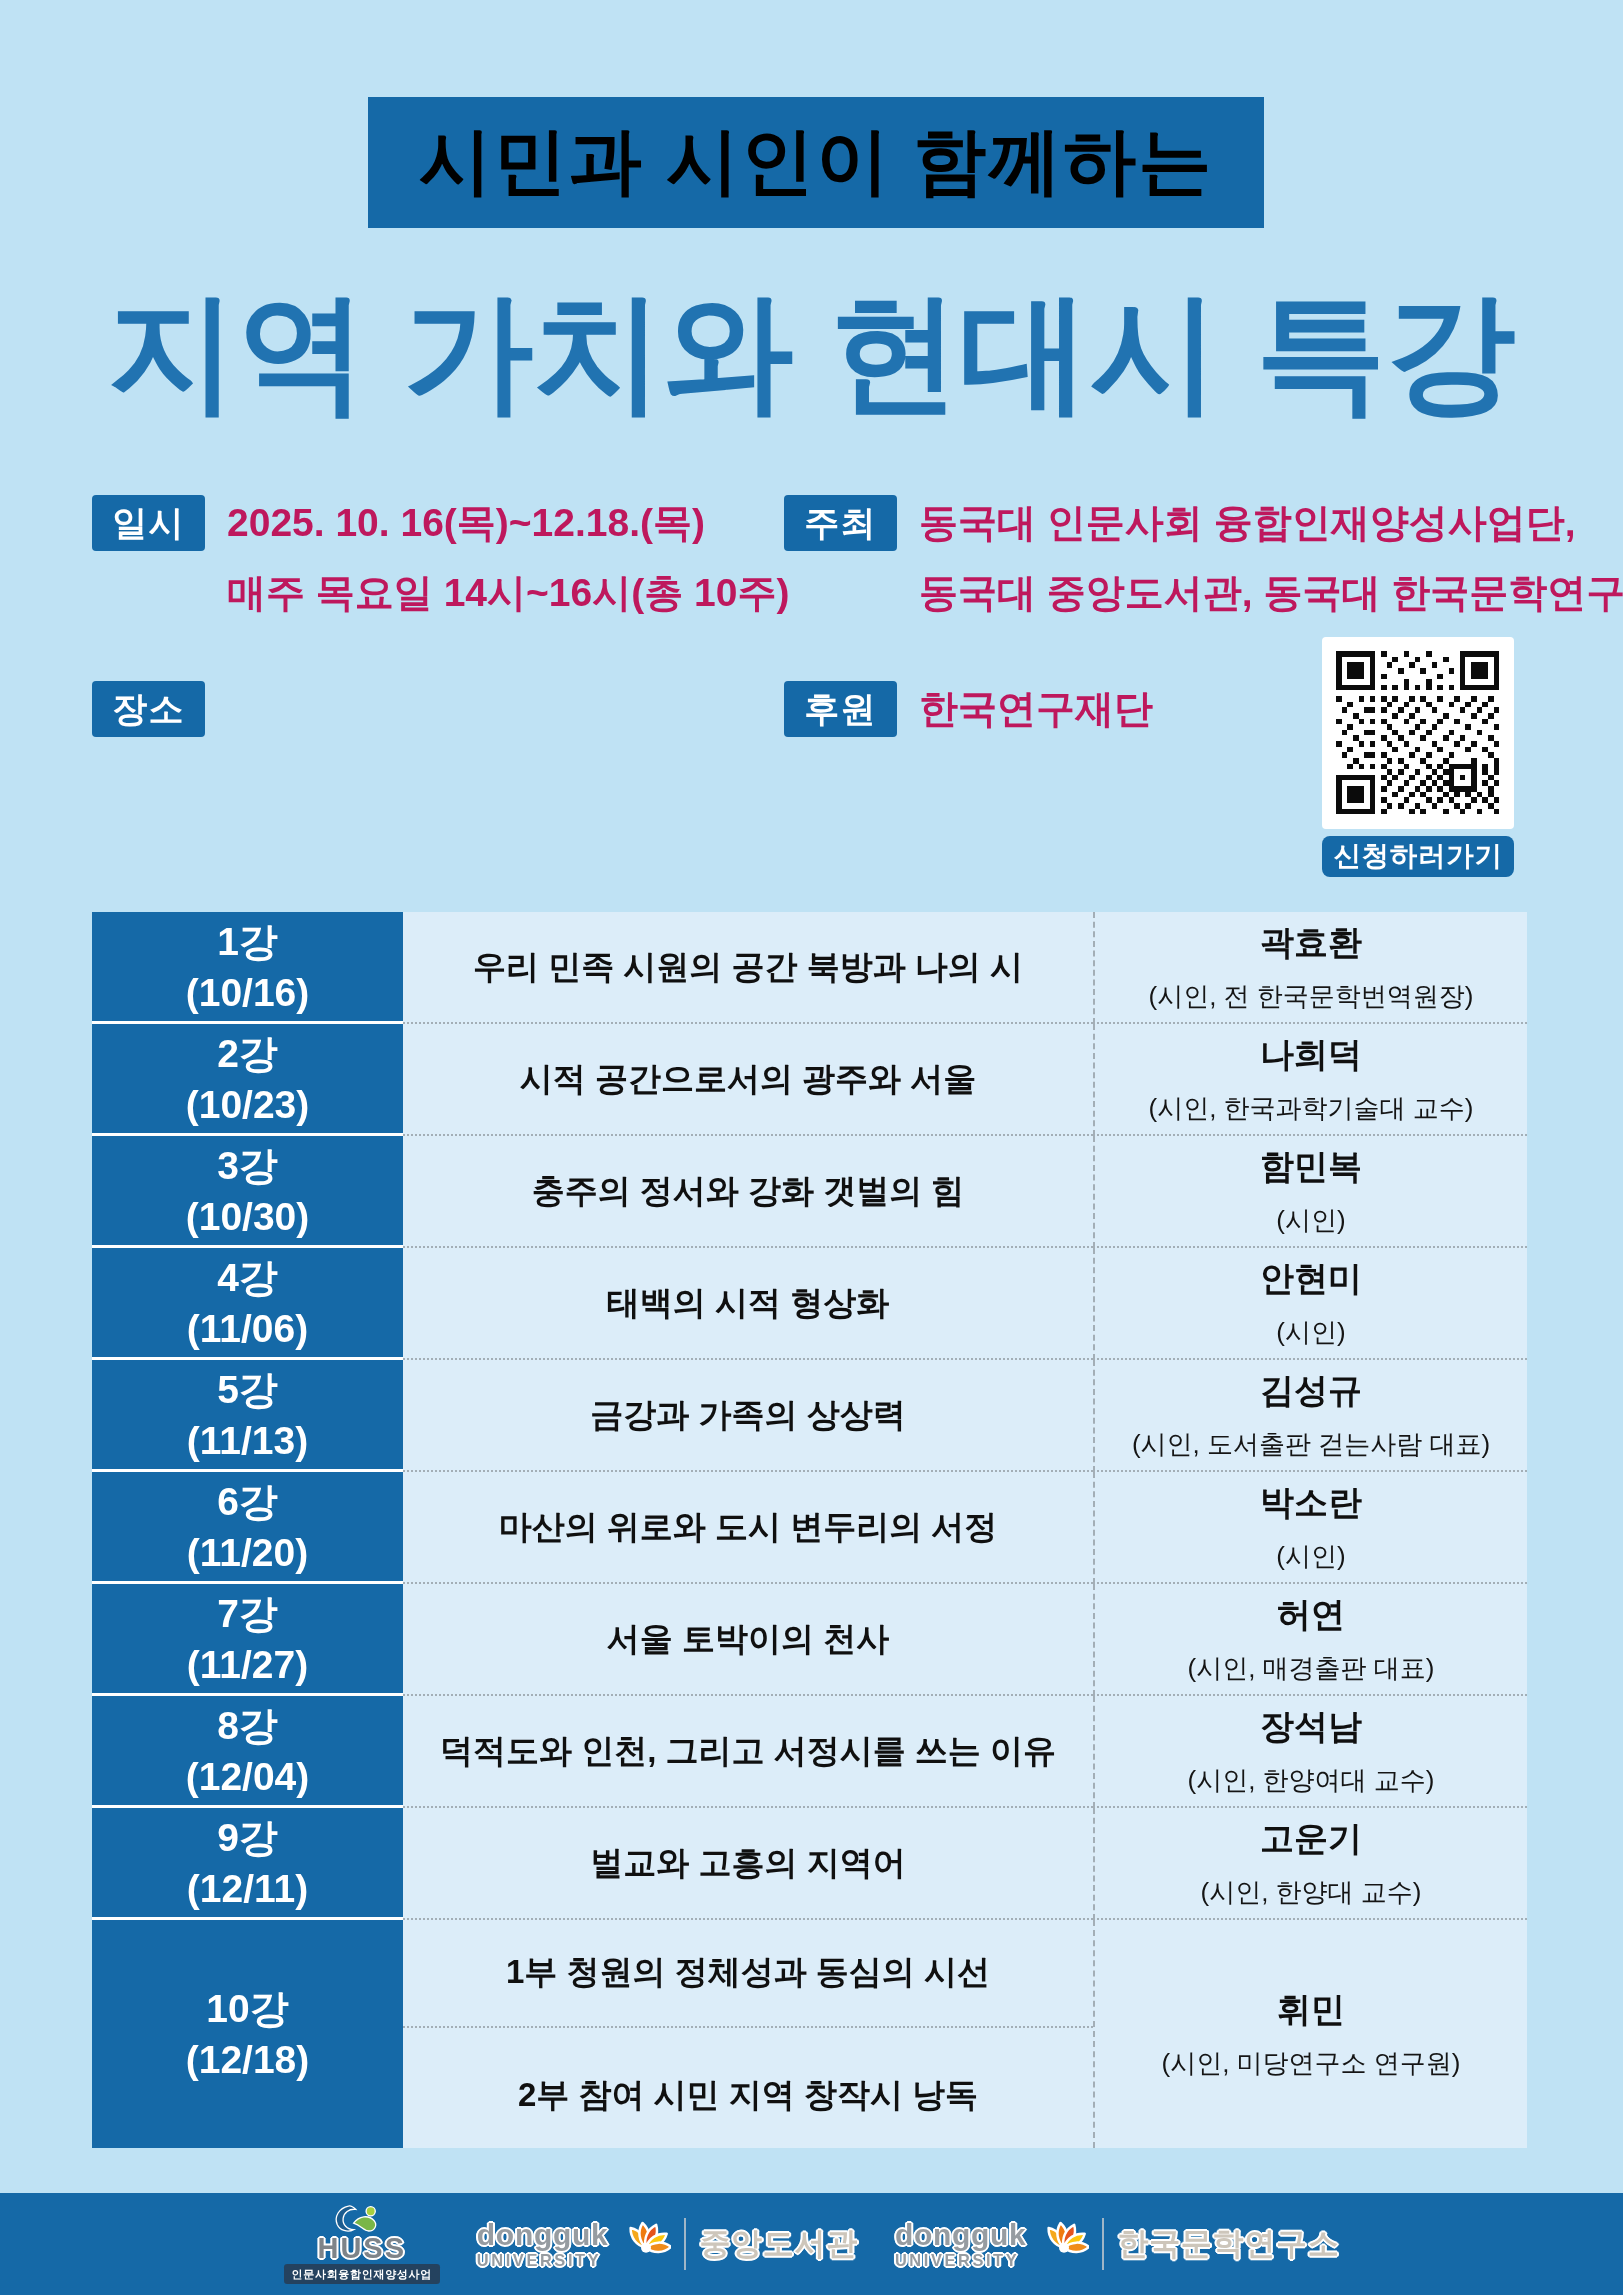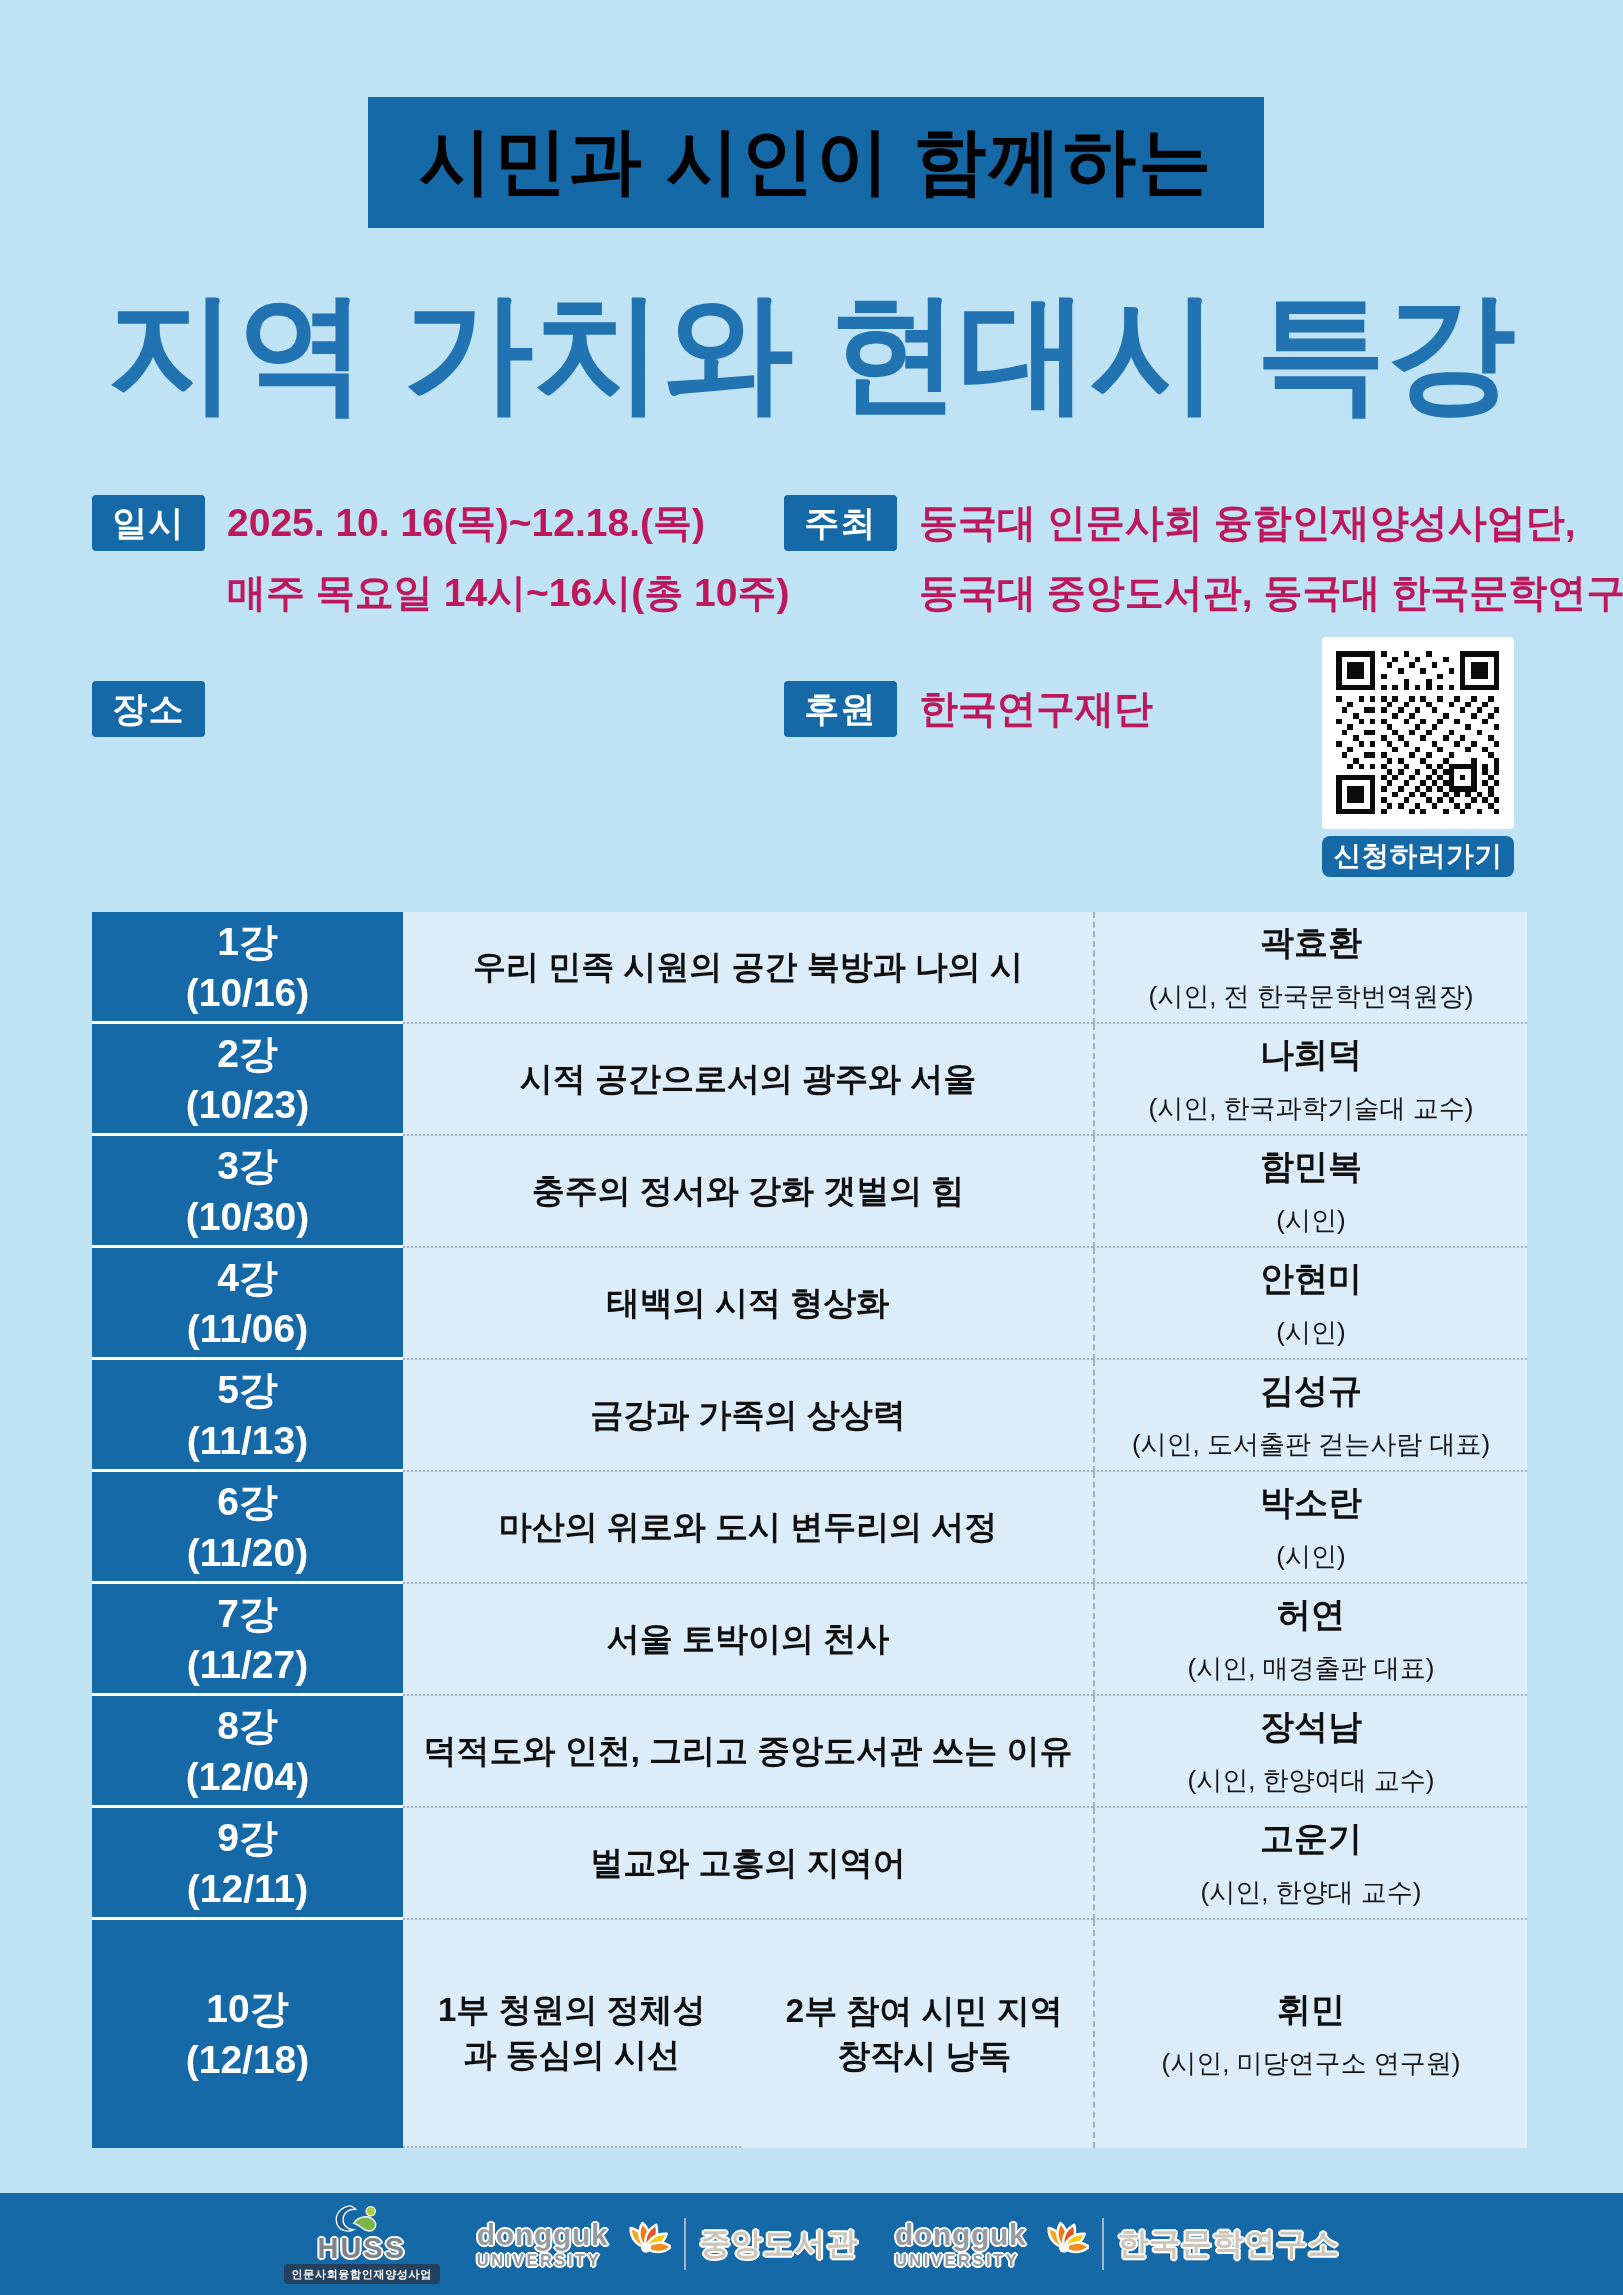--- a/index.html
+++ b/index.html
@@ -87,21 +87,21 @@
     background:#dcedf9;
     display:flex; flex-direction:column; align-items:center; justify-content:center;
     border-bottom:2.6px dotted #a3aeb6;
     border-left:2px dashed #a3aeb6;
     padding:0 9.2px; text-align:center;
   }
   .trow:last-child .c-topic, .trow:last-child .c-speaker { border-bottom:none; }
   .sp-name  { font-size:34px; font-weight:800; color:#101010; }
   .sp-affil { font-size:26px; font-weight:500; color:#151515; margin-top:13px; white-space:nowrap; }
   
-  .c-topic.split { flex-direction:row; padding:0; align-items:stretch;gap:15px; }
+  .c-topic.split { flex-direction:column; padding:0; align-items:stretch;gap:15px; }
   .c-topic.split .half {
     flex:1; display:flex; align-items:center; justify-content:center; padding:0 19.6px;
   }
   .c-topic.split .half.first { border-bottom:2.6px dotted #a3aeb6; }
 
   
   .footer {
     position:absolute; left:0; bottom:0; width:100%; height:102px;
     background:#1569a7;
     display:flex; align-items:center; justify-content:center; gap:37px;
@@ -284,21 +284,21 @@
       <div class="sp-affil">(시인, 매경출판 대표)</div>
     </div>
   </div>
 
   <div class="trow">
     <div class="cell c-session">
       <div>8강</div>
       <div>(12/04)</div>
     </div>
     <div class="cell c-topic">
-      <div class="topic-text">덕적도와 인천, 그리고 중앙도서관 쓰는 이유</div>
+      <div class="topic-text">덕적도와 인천, 그리고 서정시를 쓰는 이유</div>
     </div>
     <div class="cell c-speaker">
       <div class="sp-name">장석남</div>
       <div class="sp-affil">(시인, 한양여대 교수)</div>
     </div>
   </div>
 
   <div class="trow">
     <div class="cell c-session">
       <div>9강</div>

